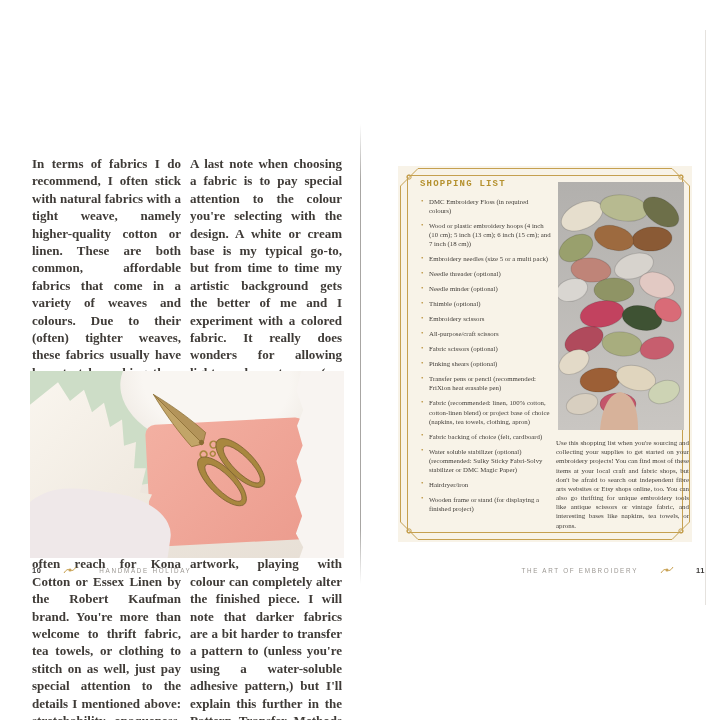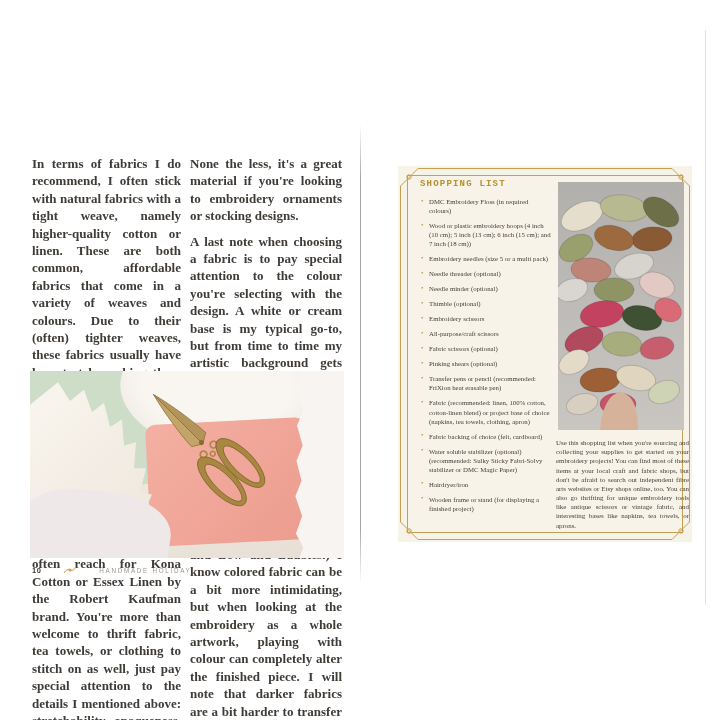--- a/index.html
+++ b/index.html
@@ -52,21 +52,20 @@
 </style>
 </head>
 <body>
 
 <div id="canvas">
 
   <div class="col" id="col1">
     <p>In terms of fabrics I do recommend, I often stick with natural fabrics with a tight weave, namely higher-quality cotton or linen. These are both common, affordable fabrics that come in a variety of weaves and colours. Due to their (often) tighter weaves, these fabrics usually have less stretch, making them ideal for embroidery. One hundred percent cotton or a cotton blend fabric is a good choice for an embroidery base, particularly if you're stitching permanent hoop artworks. You can find these fabrics at most fabric or craft stores, but I often reach for Kona Cotton or Essex Linen by the Robert Kaufman brand. You're more than welcome to thrift fabric, tea towels, or clothing to stitch on as well, just pay special attention to the details I mentioned above: stretchability, opaqueness, and weave.</p>
   </div>
   <div class="col" id="col2">
-    <p>None the less, it's a great material if you're looking to embroidery ornaments or stocking designs.</p>
     <p>A last note when choosing a fabric is to pay special attention to the colour you're selecting with the design. A white or cream base is my typical go-to, but from time to time my artistic background gets the better of me and I experiment with a colored fabric. It really does wonders for allowing lighter colours to pop (see the Holiday Rocking Horse project in particular), or even just to compliment the colours already in the pattern (see Festive Joy and Bow and Baubles.) I know colored fabric can be a bit more intimidating, but when looking at the embroidery as a whole artwork, playing with colour can completely alter the finished piece. I will note that darker fabrics are a bit harder to transfer a pattern to (unless you're using a water-soluble adhesive pattern,) but I'll explain this further in the Pattern Transfer Methods section.</p>
   </div>
 
   <div id="photo-left">
     <div class="ph" id="sage"></div>
     <div class="ph" id="white-top"></div>
     <div class="ph" id="pink"></div>
     <div class="ph" id="cream"></div>
     <div class="ph" id="lavender"></div>
     <div class="ph" id="frayed"></div>
@@ -156,15 +155,23 @@
         <ellipse cx="106" cy="210" rx="16" ry="11" fill="#cdd3b4" transform="rotate(-20 106 210)"></ellipse>
         <ellipse cx="24" cy="222" rx="16" ry="10" fill="#d8cfc0" transform="rotate(-15 24 222)"></ellipse>
         <ellipse cx="60" cy="222" rx="18" ry="11" fill="#c4556a"></ellipse>
       </g>
       <path d="M42,248 C44,224 52,212 62,210 C74,212 80,224 80,248 Z" fill="#d7b29a"></path>
     </svg>
 
     <p id="note">Use this shopping list when you're sourcing and collecting your supplies to get started on your embroidery projects! You can find most of these items at your local craft and fabric shops, but don't be afraid to search out independent fibre arts websites or Etsy shops online, too. You can also go thrifting for unique embroidery tools like antique scissors or vintage fabric, and interesting bases like napkins, tea towels, or aprons.</p>
   </div>
 
+  <div class="footer" id="footer-right">
+    <span class="foot-title">THE ART OF EMBROIDERY</span>
+    <svg width="14" height="10" viewBox="0 0 14 10">
+      <path d="M1,8 Q4,3 7,5 Q10,7 13,2" stroke="#c9a254" fill="none" stroke-width="1"></path>
+      <circle cx="7" cy="5" r="1.6" fill="#c9a254"></circle>
+    </svg>
+    <span class="pagenum">11</span>
+  </div>
 
   <div id="page-edge"></div>
 </div>
 
 </body></html>

